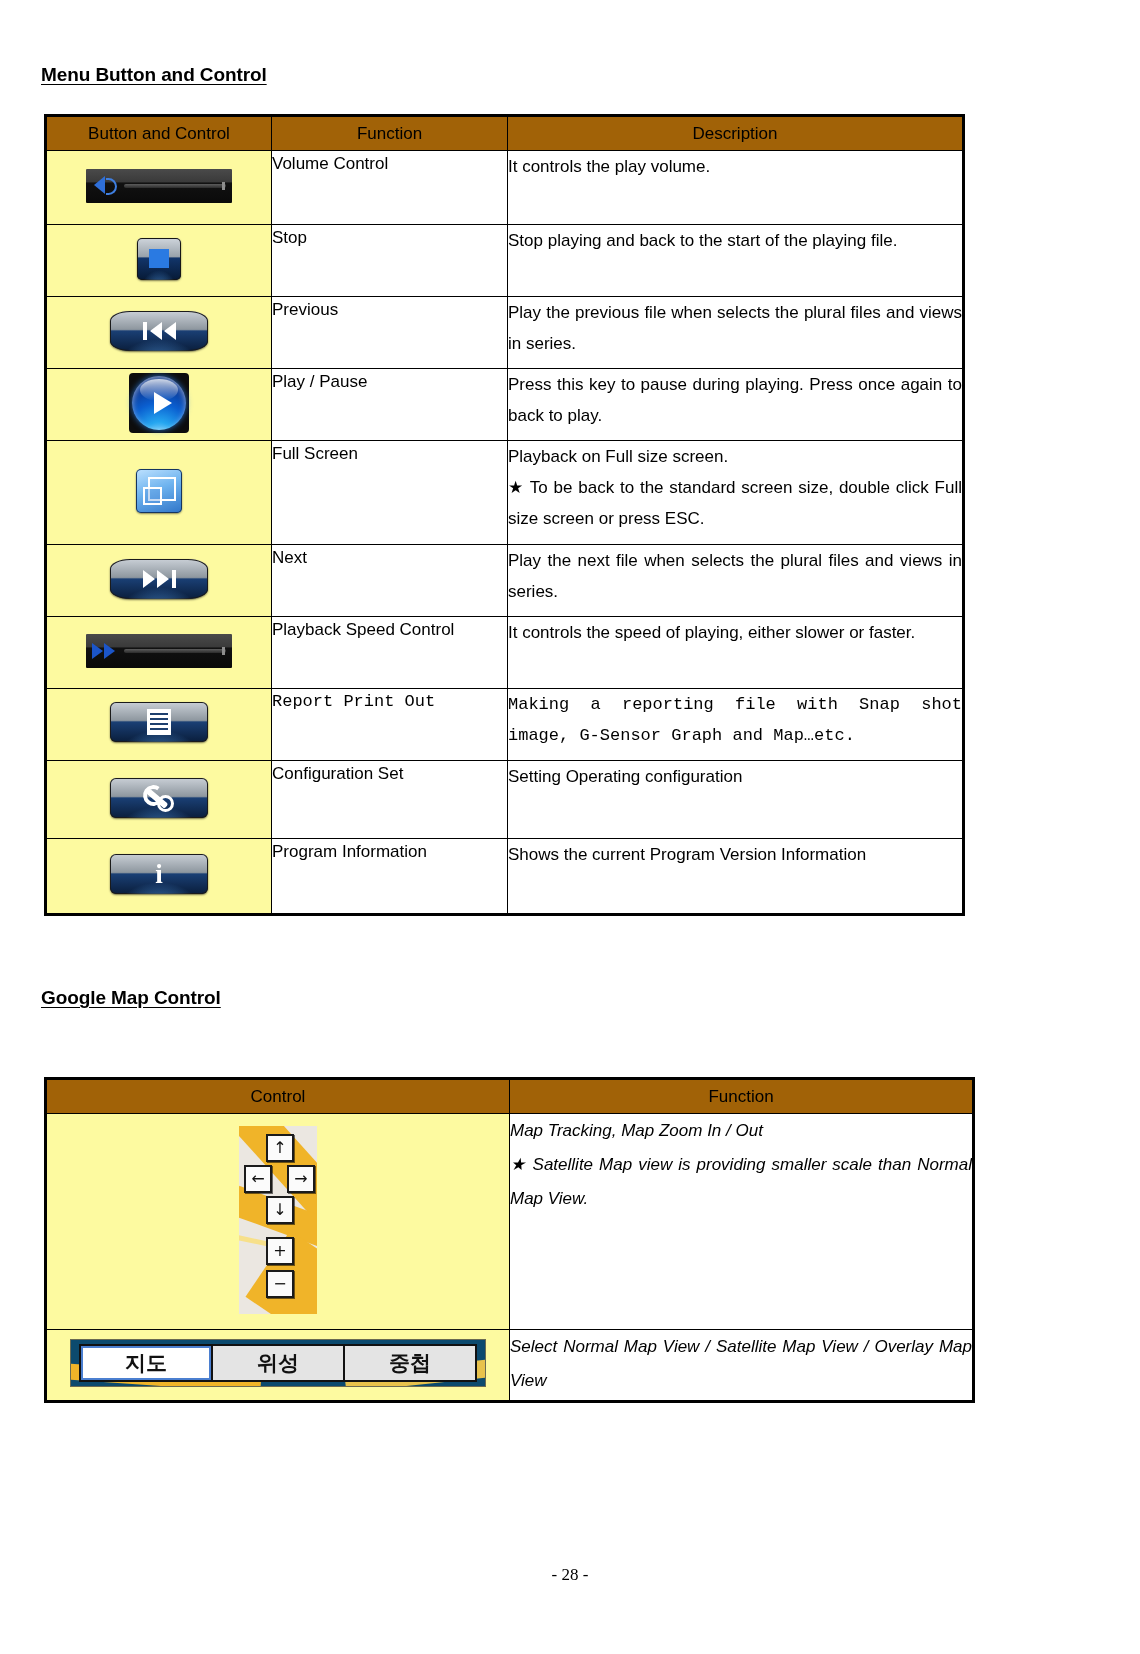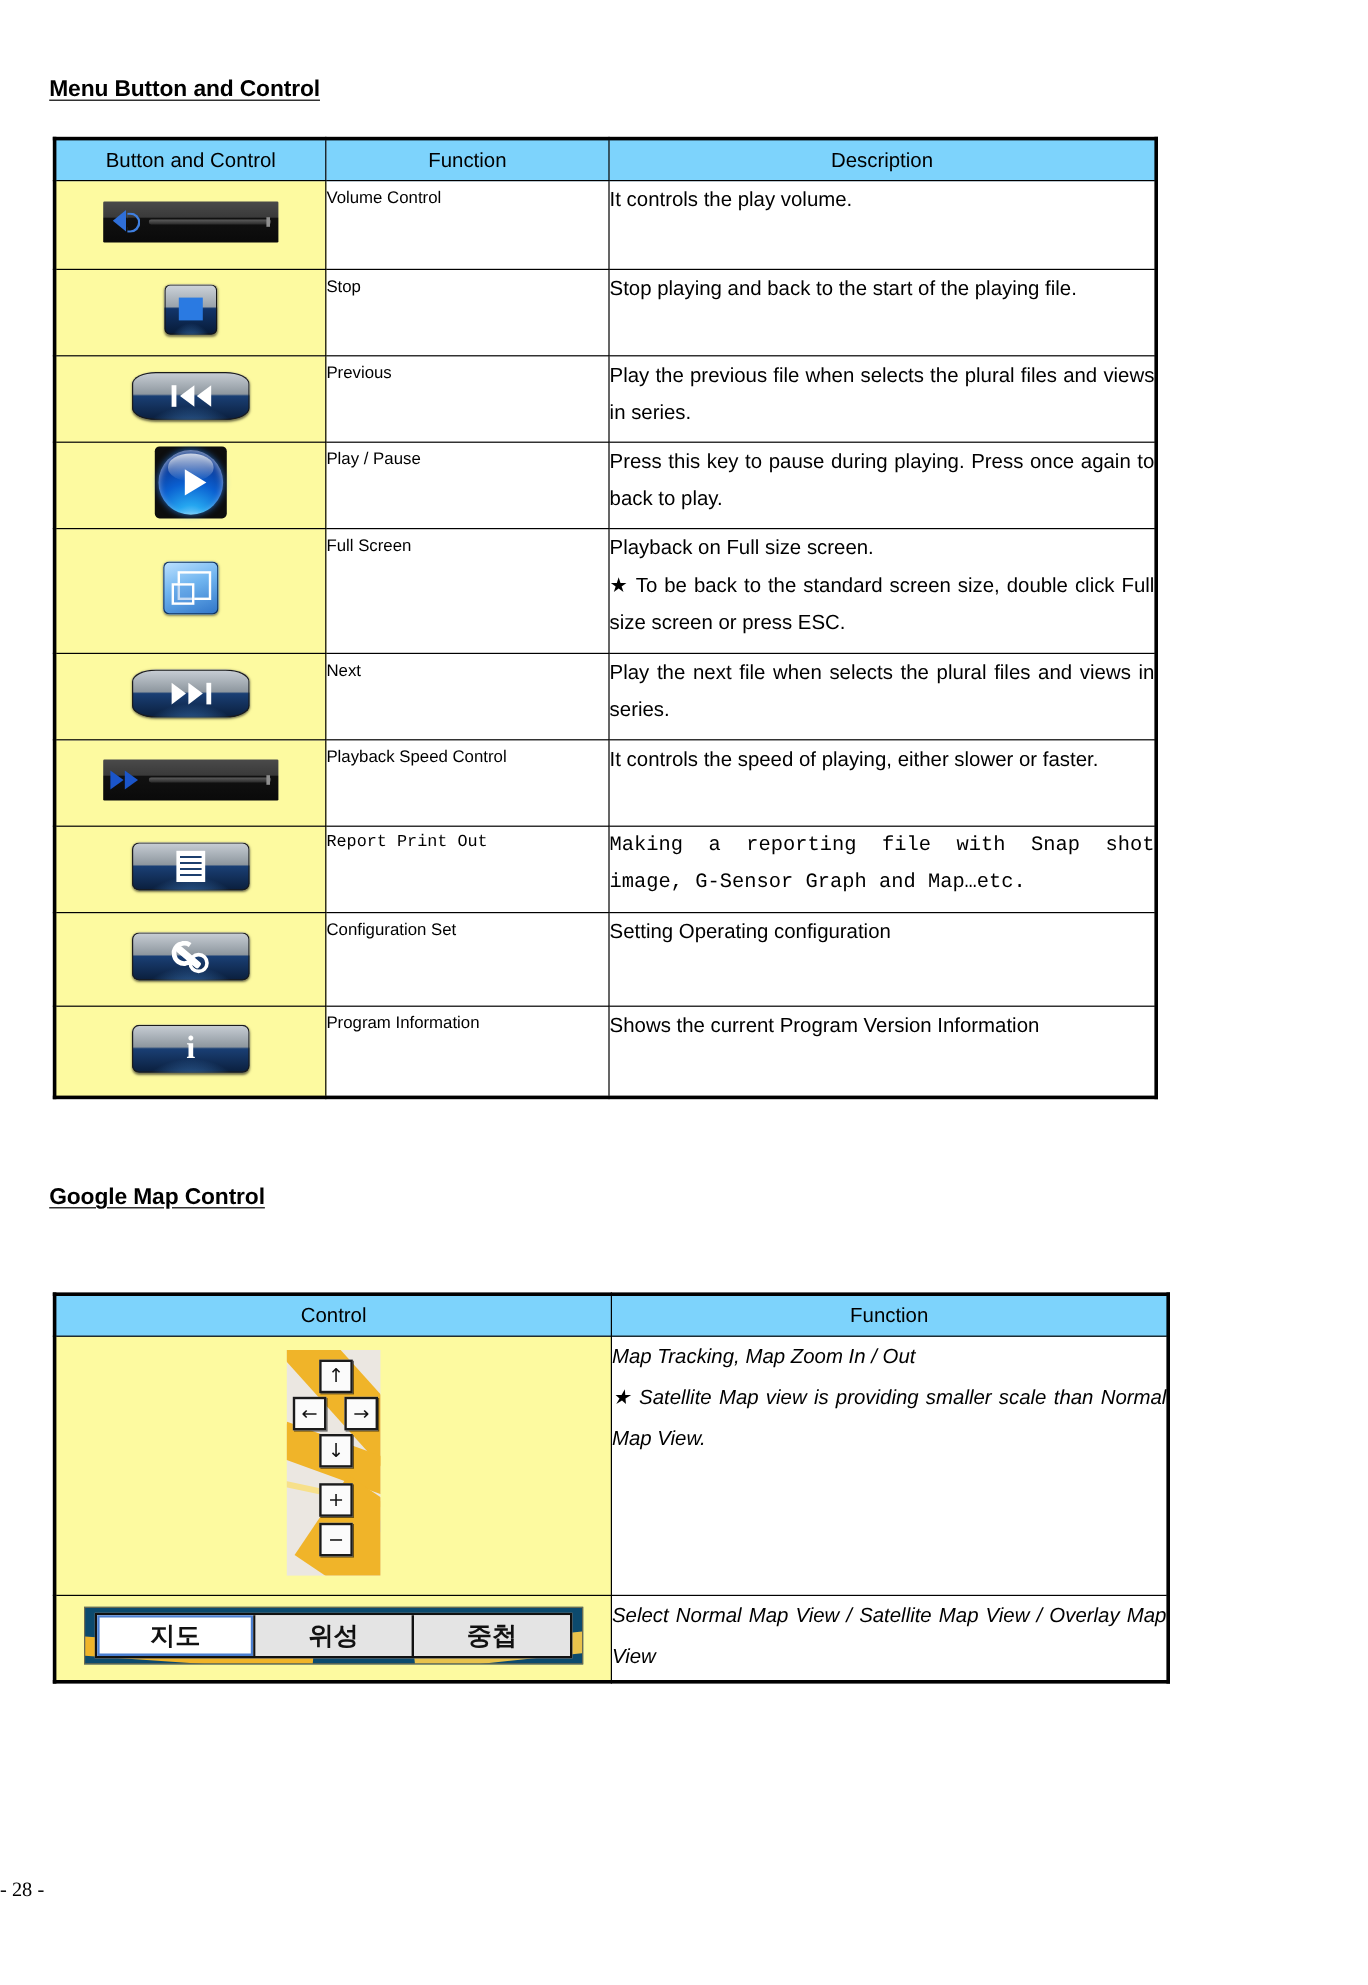--- a/index.html
+++ b/index.html
@@ -42,35 +42,35 @@
     border: 3px solid #000000;
     background: #ffffff;
   }
   .doc-table td, .doc-table th {
     border: 1px solid #000000;
     padding: 0;
     vertical-align: top;
     font-weight: normal;
   }
   .hdr {
-    background: #7dd3fc;
+    background: #a16207;
     text-align: center;
     font-size: 17px;
     height: 33px;
     line-height: 33px;
     vertical-align: middle !important;
   }
   .icon-cell {
     background: #fdfaa0;
     text-align: center;
     vertical-align: middle !important;
   }
   .func-cell {
     padding: 8px 0 4px 9px;
-    font-size: 14px;
+    font-size: 17px;
     line-height: 26px;
   }
   .desc-cell {
     padding: 8px 9px 4px 9px;
     font-size: 17px;
     line-height: 31px;
     text-align: justify;
     text-justify: inter-word;
   }
   .desc-cell p { margin: 0; }
@@ -401,21 +401,21 @@
   .mt-btn.selected {
     background: #ffffff;
     box-shadow: inset 0 0 0 2px #4b7fd0;
   }
 
   
   #page-number {
     position: absolute;
     left: 0; right: 0;
     top: 1565px;
-    text-align: left;
+    text-align: center;
     font-family: "Liberation Serif", serif;
     font-size: 17px;
   }
 </style>
 </head>
 <body>
 
 <div class="page">
 
   <div class="section-heading" id="heading-menu">Menu Button and Control</div>

